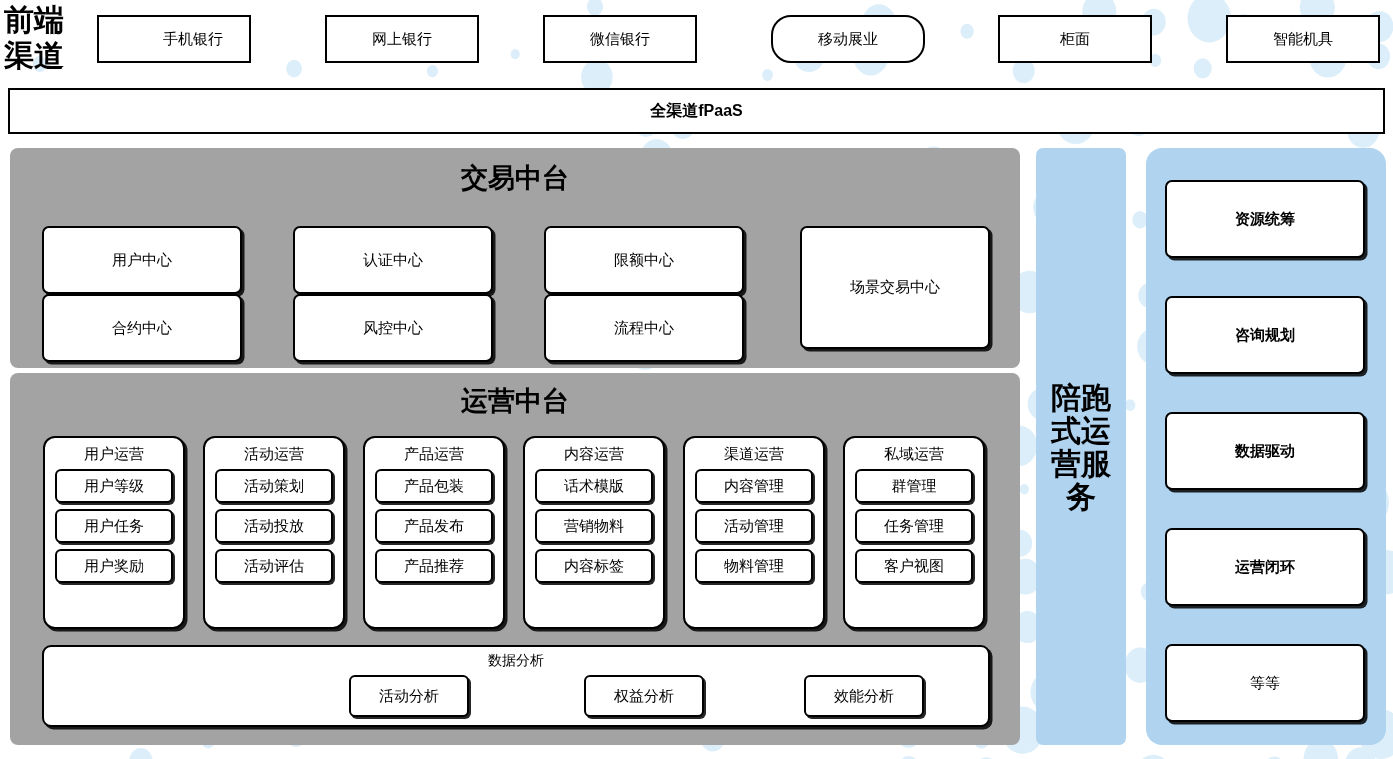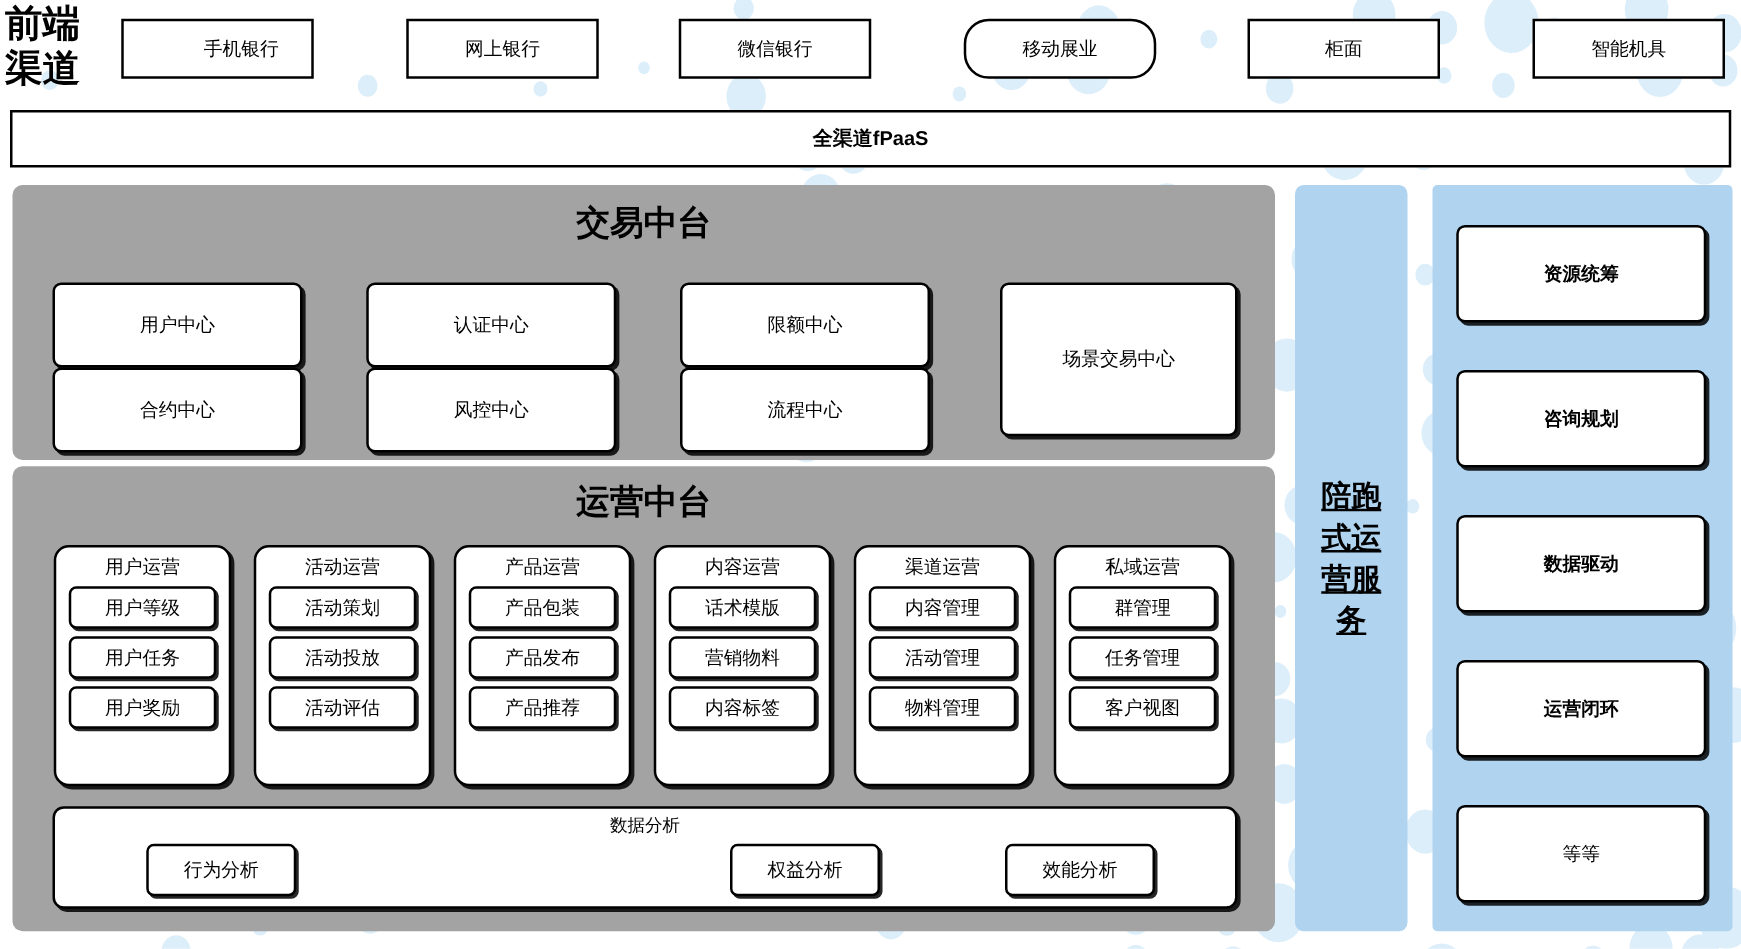--- a/index.html
+++ b/index.html
@@ -106,28 +106,28 @@
     box-shadow:2px 2px 0 0 rgba(0,0,0,0.85);
   }
 
   
   #service-col{
     position:absolute;left:1036px;top:148px;width:90px;height:597px;
     background:#B0D4F0;border-radius:7px;
     display:flex;align-items:center;justify-content:center;
   }
   #service-text{
-    font-size:24px;font-weight:bold;line-height:33px;
-    width:66px;text-align:center;letter-spacing:0px;text-decoration:underline;
+    font-size:30px;font-weight:bold;line-height:33px;
+    width:66px;text-align:center;letter-spacing:0px;
   }
 
   
   #right-panel{
     position:absolute;left:1146px;top:148px;width:240px;height:597px;
-    background:#B0D4F0;border-radius:4px;
+    background:#B0D4F0;border-radius:16px;
   }
   .cap-box{
     position:absolute;left:19px;width:200px;height:78px;
     background:#fff;border:2px solid #000;border-radius:7px;
     box-sizing:border-box;
     display:flex;align-items:center;justify-content:center;
     font-size:15px;font-weight:bold;
     box-shadow:2.5px 2.5px 0 0 rgba(0,0,0,0.85);
   }
   .cap-box.plain{font-weight:normal;}
@@ -449,21 +449,21 @@
 
     <div class="ops-group" style="left:833px;top:63px;width:142px;height:193px;">
       <div class="ops-group-title">私域运营</div>
       <div class="ops-item">群管理</div>
       <div class="ops-item">任务管理</div>
       <div class="ops-item">客户视图</div>
     </div>
 
     <div id="analysis-box">
       <div id="analysis-title">数据分析</div>
-      <div class="analysis-item" style="left:73px;">行为分析</div>
+      <div class="analysis-item" style="left:305px;">活动分析</div>
       <div class="analysis-item" style="left:540px;">权益分析</div>
       <div class="analysis-item" style="left:760px;">效能分析</div>
     </div>
   </div>
 
   <div id="service-col">
     <div id="service-text">
       <div>陪跑</div>
       <div>式运</div>
       <div>营服</div>

